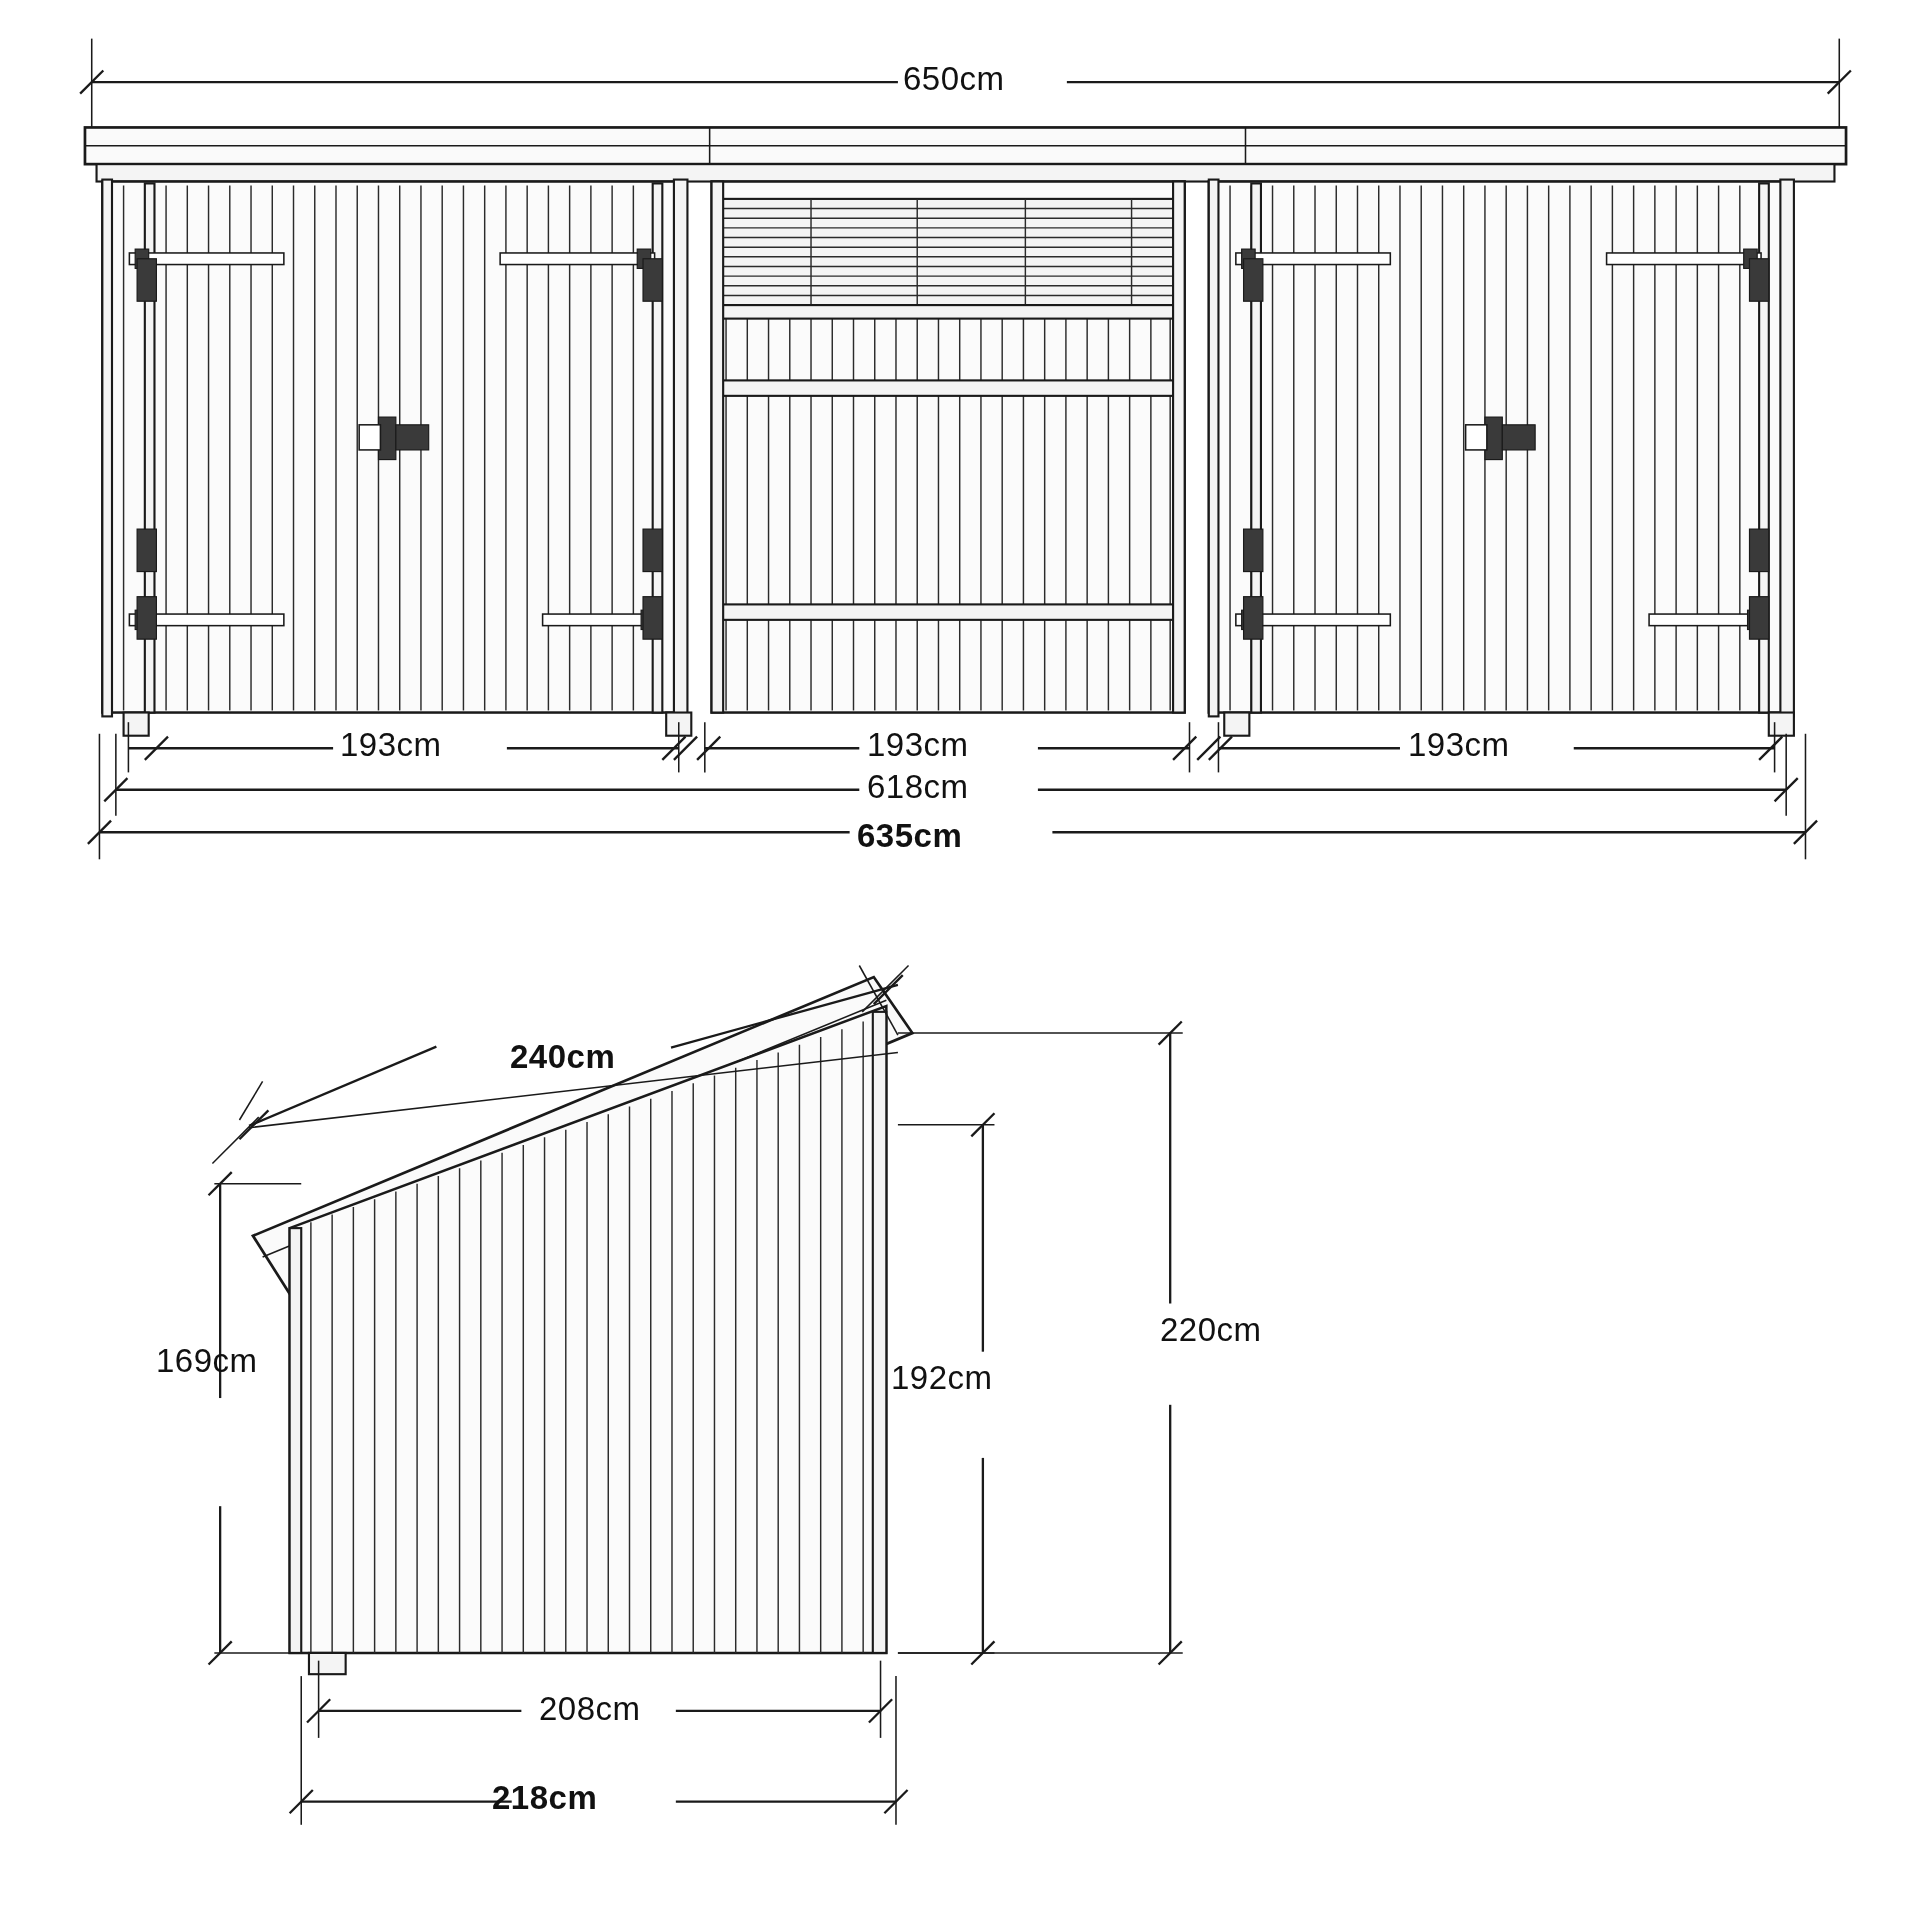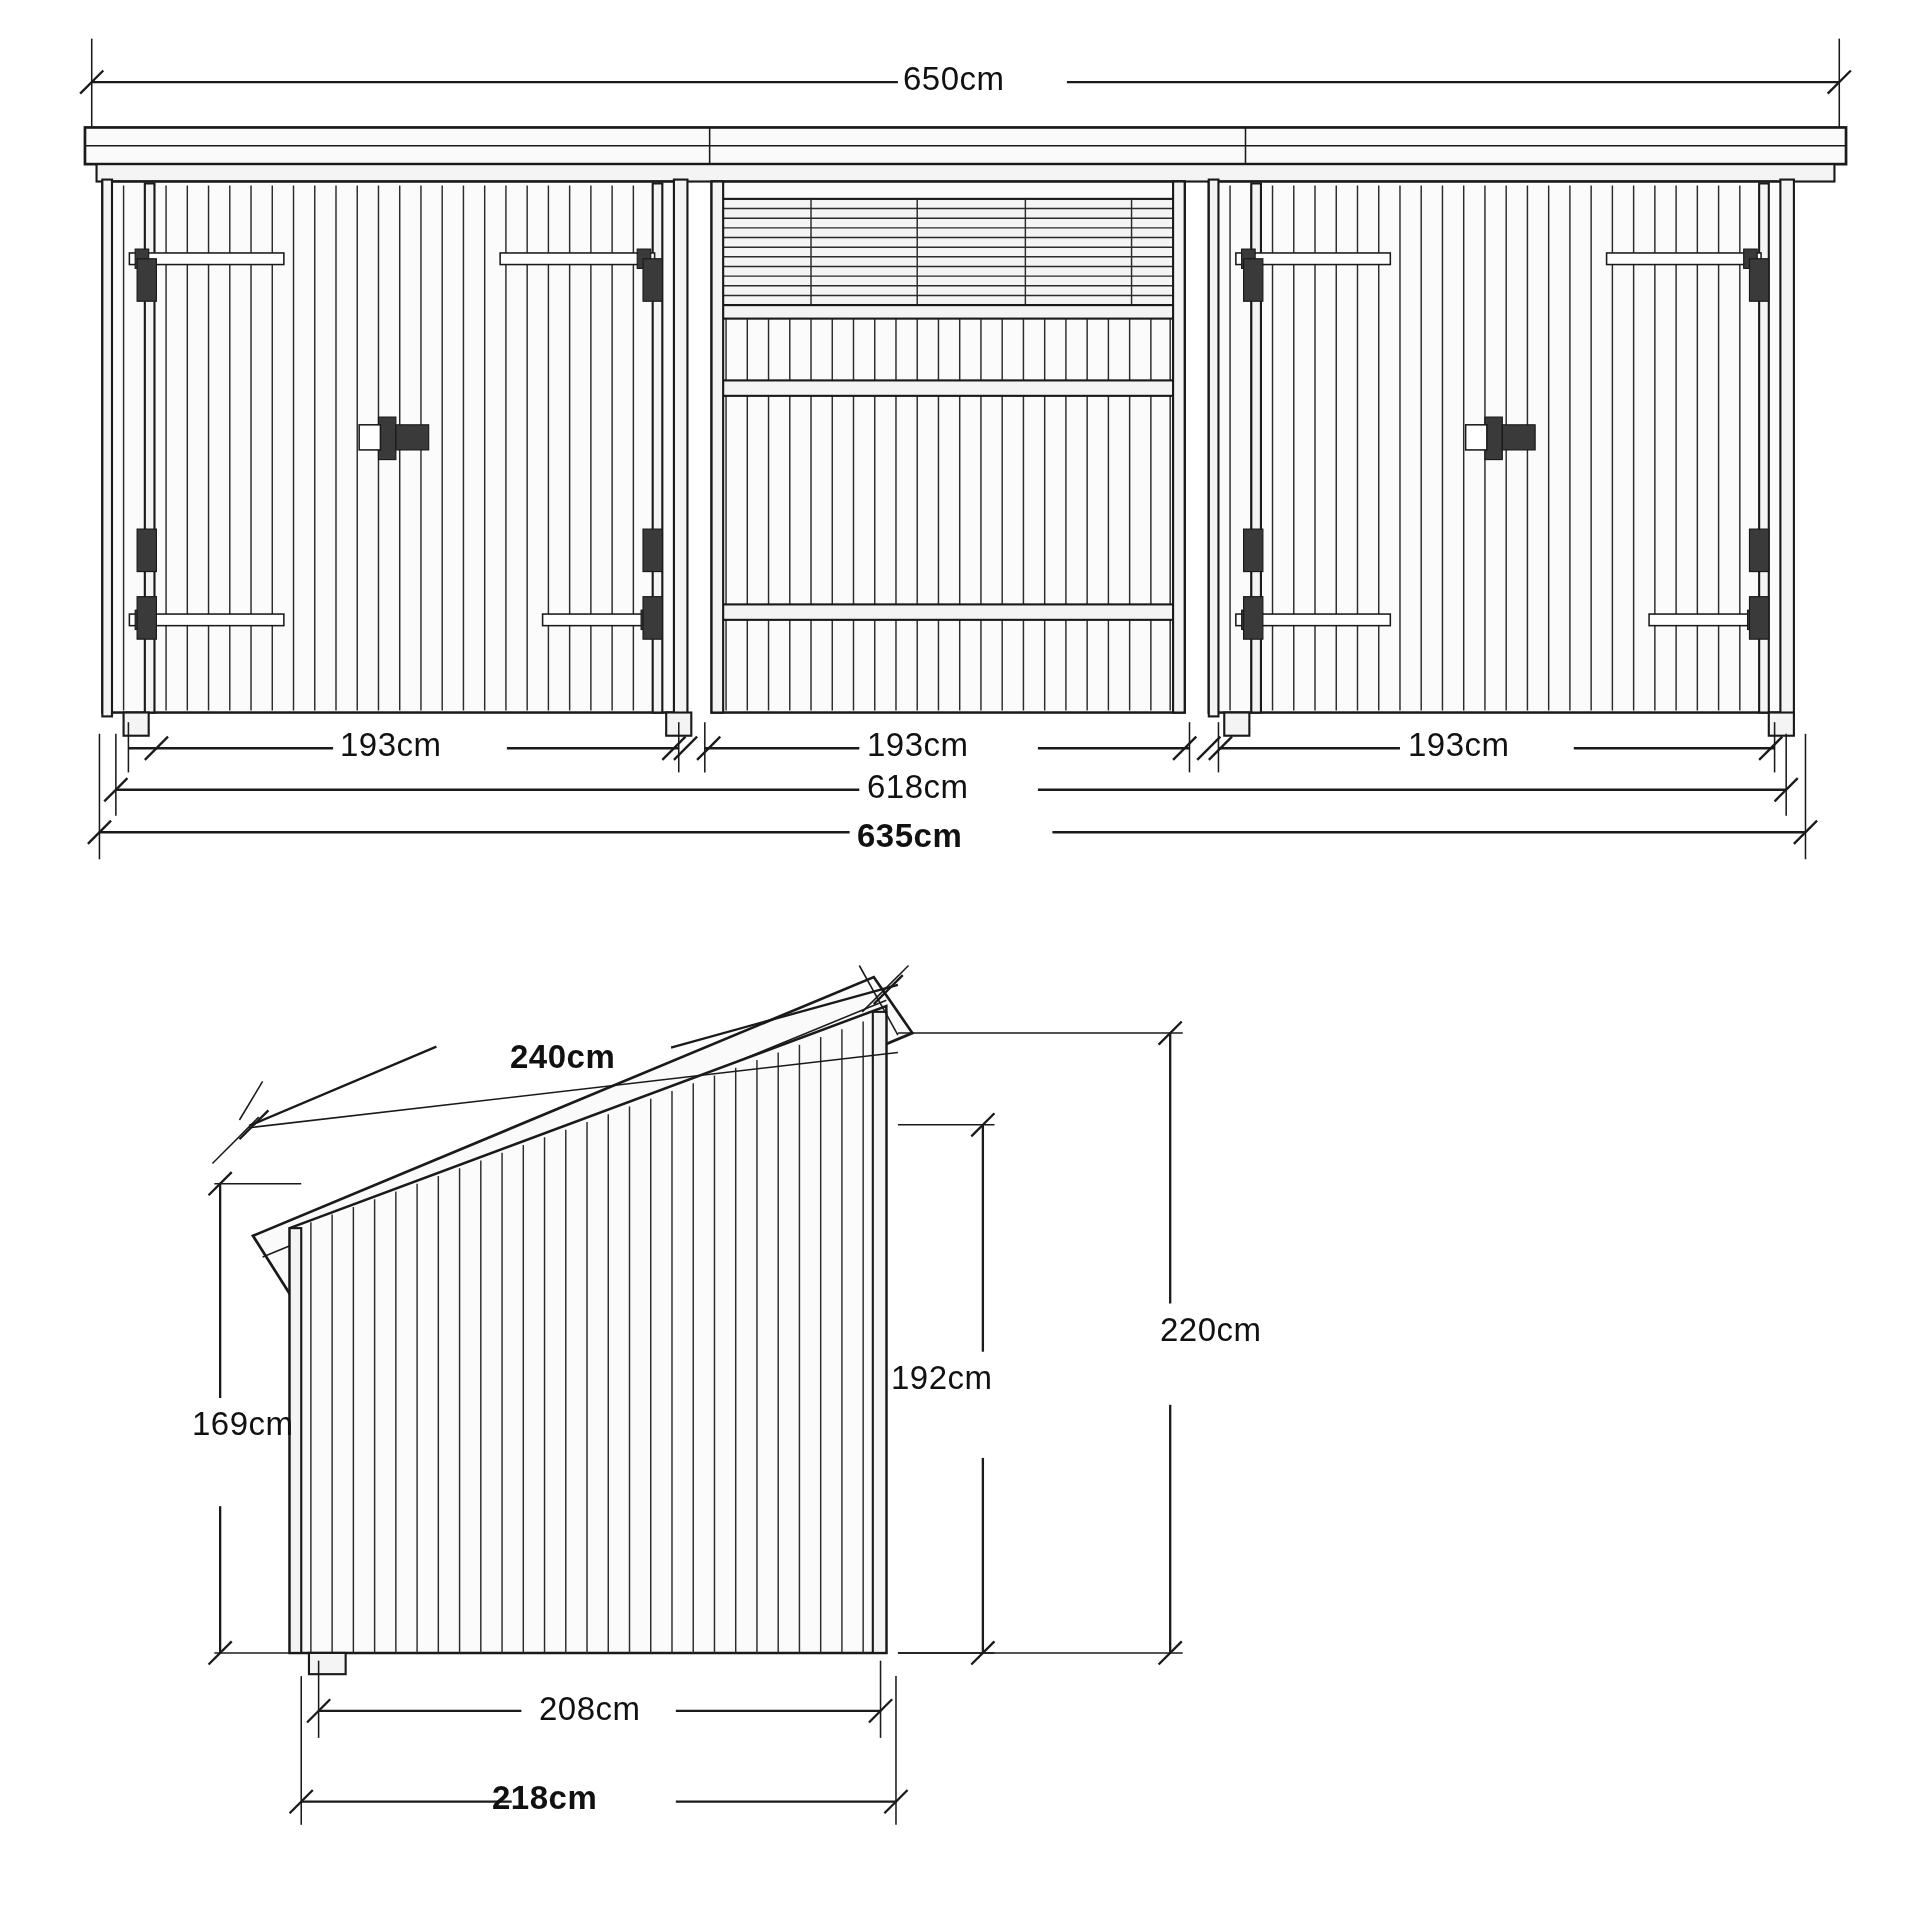--- a/index.html
+++ b/index.html
@@ -340,20 +340,20 @@
   <div class="dim-label" style="left:903px;top:60px;">650cm</div>
 
   <div class="dim-label" style="left:340px;top:726px;">193cm</div>
   <div class="dim-label" style="left:867px;top:726px;">193cm</div>
   <div class="dim-label" style="left:1408px;top:726px;">193cm</div>
 
   <div class="dim-label" style="left:867px;top:768px;text-align:center;">618cm</div>
   <div class="dim-label bold" style="left:857px;top:809px;margin-top:8px;">635cm</div>
 
   <div class="dim-label" style="left:510px;top:1038px;font-weight:bold;">240cm</div>
-  <div class="dim-label" style="left:156px;top:1405px;margin-left:36px;">169cm</div>
+  <div class="dim-label" style="left:156px;top:1342px;">169cm</div>
   <div class="dim-label" style="left:891px;top:1359px;">192cm</div>
   <div class="dim-label" style="left:1160px;top:1311px;">220cm</div>
   <div class="dim-label" style="left:539px;top:1690px;">208cm</div>
   <div class="dim-label bold" style="left:492px;top:1779px;">218cm</div>
 
 </div>
 
 
 </body></html>

